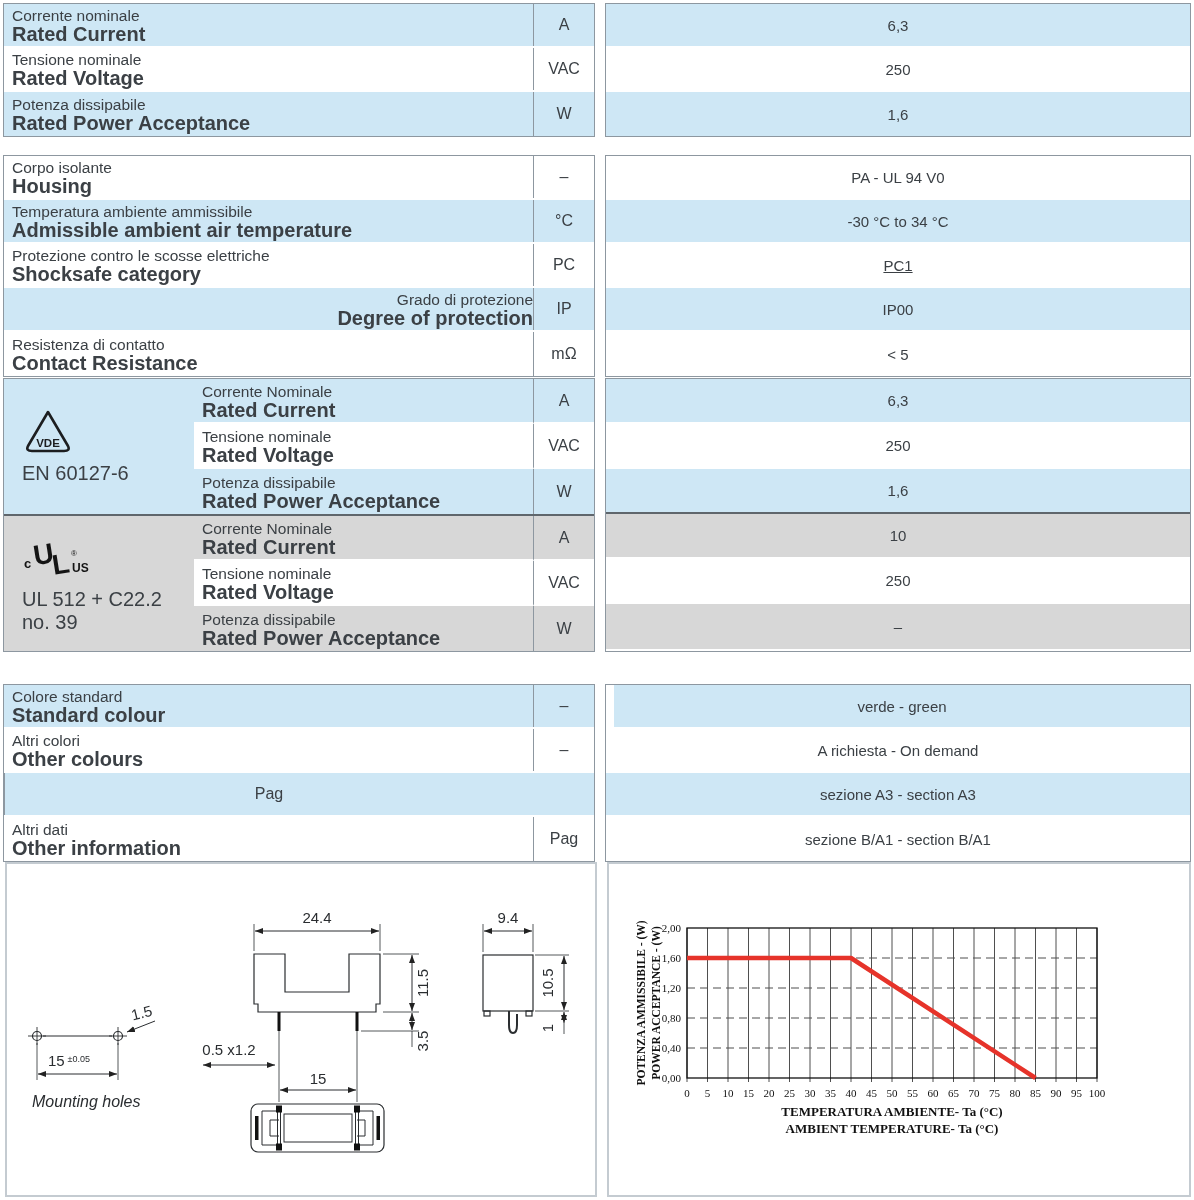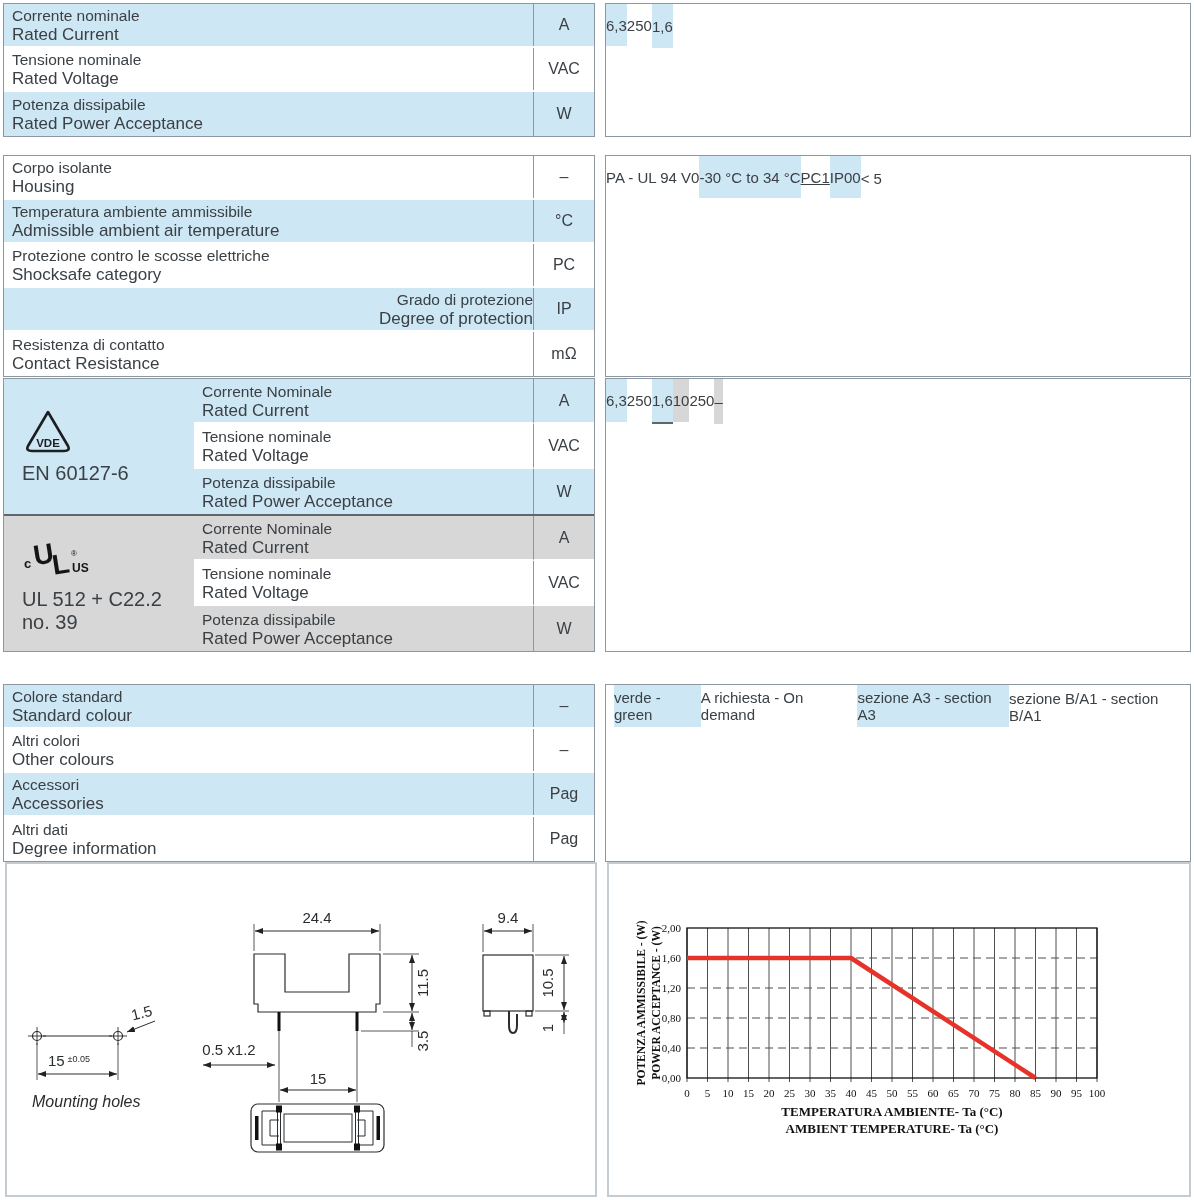--- a/index.html
+++ b/index.html
@@ -8,28 +8,28 @@
     font-family:"Liberation Sans",sans-serif;color:#3b4045;
     -webkit-font-smoothing:antialiased;
   }
   .band{position:absolute;left:3px;display:flex;gap:10px}
   #band-1{top:3px}
   #band-2{top:155px}
   #band-3{top:378px}
   #band-4{top:684px}
 
   .ltab{width:592px;border:1px solid #8d97a0;box-sizing:border-box;background:#fff}
-  .vtab{width:586px;border:1px solid #8d97a0;box-sizing:border-box;background:#fff;display:flex;flex-direction:row}
+  .vtab{width:586px;border:1px solid #8d97a0;box-sizing:border-box;background:#fff;display:flex;flex-direction:column}
 
   .srow{display:grid;grid-template-columns:1fr 61px;box-sizing:border-box}
   .sep{border-bottom:2px solid #fff}
   .dark-sep{border-bottom:2px solid #5f666c !important}
   .lblcell{padding-left:8px;display:flex;flex-direction:column;justify-content:center}
   .it{font-size:15.5px;line-height:19px;white-space:nowrap}
-  .en{font-size:17px;font-weight:normal;line-height:19px;white-space:nowrap}
+  .en{font-size:20px;font-weight:bold;line-height:19px;white-space:nowrap}
   .unitcell{border-left:1px solid #8d97a0;display:flex;align-items:center;justify-content:center;font-size:16px}
   .vrow{display:flex;align-items:center;justify-content:center;font-size:15px;box-sizing:border-box}
 
   .bg-blue{background:#cee7f5}
   .bg-white{background:#ffffff}
   .bg-gray{background:#d7d7d7}
 
   .appsec{display:grid;grid-template-columns:190px 1fr 61px;box-sizing:border-box}
   .appsec .logocell{grid-row:1 / span 3;display:flex;flex-direction:column;justify-content:center;padding-left:18px;gap:8px}
   .appsec .std{font-size:20px}
@@ -210,30 +210,26 @@
         <div class="unitcell">–</div>
       </div>
       <div class="srow bg-white sep" style="height: 44px;">
         <div class="lblcell">
           <div class="it">Altri colori</div>
           <div class="en">Other colours</div>
         </div>
         <div class="unitcell">–</div>
       </div>
       <div class="srow bg-blue sep" style="height: 44px;">
-        <div class="lblcell">
-          <div class="it">Accessori</div>
-          <div class="en">Accessories</div>
-        </div>
         <div class="unitcell">Pag</div>
       </div>
       <div class="srow bg-white" style="height: 44px;">
         <div class="lblcell">
           <div class="it">Altri dati</div>
-          <div class="en">Degree information</div>
+          <div class="en">Other information</div>
         </div>
         <div class="unitcell">Pag</div>
       </div>
     </div>
   <div class="vtab" id="t4-vals">
       <div class="vrow bg-blue sep" style="height: 44px; margin-left: 8px;">verde - green</div>
       <div class="vrow bg-white sep" style="height: 44px;">A richiesta - On demand</div>
       <div class="vrow bg-blue sep" style="height: 44px;">sezione A3 - section A3</div>
       <div class="vrow bg-white" style="height: 44px;">sezione B/A1 - section B/A1</div>
     </div>

